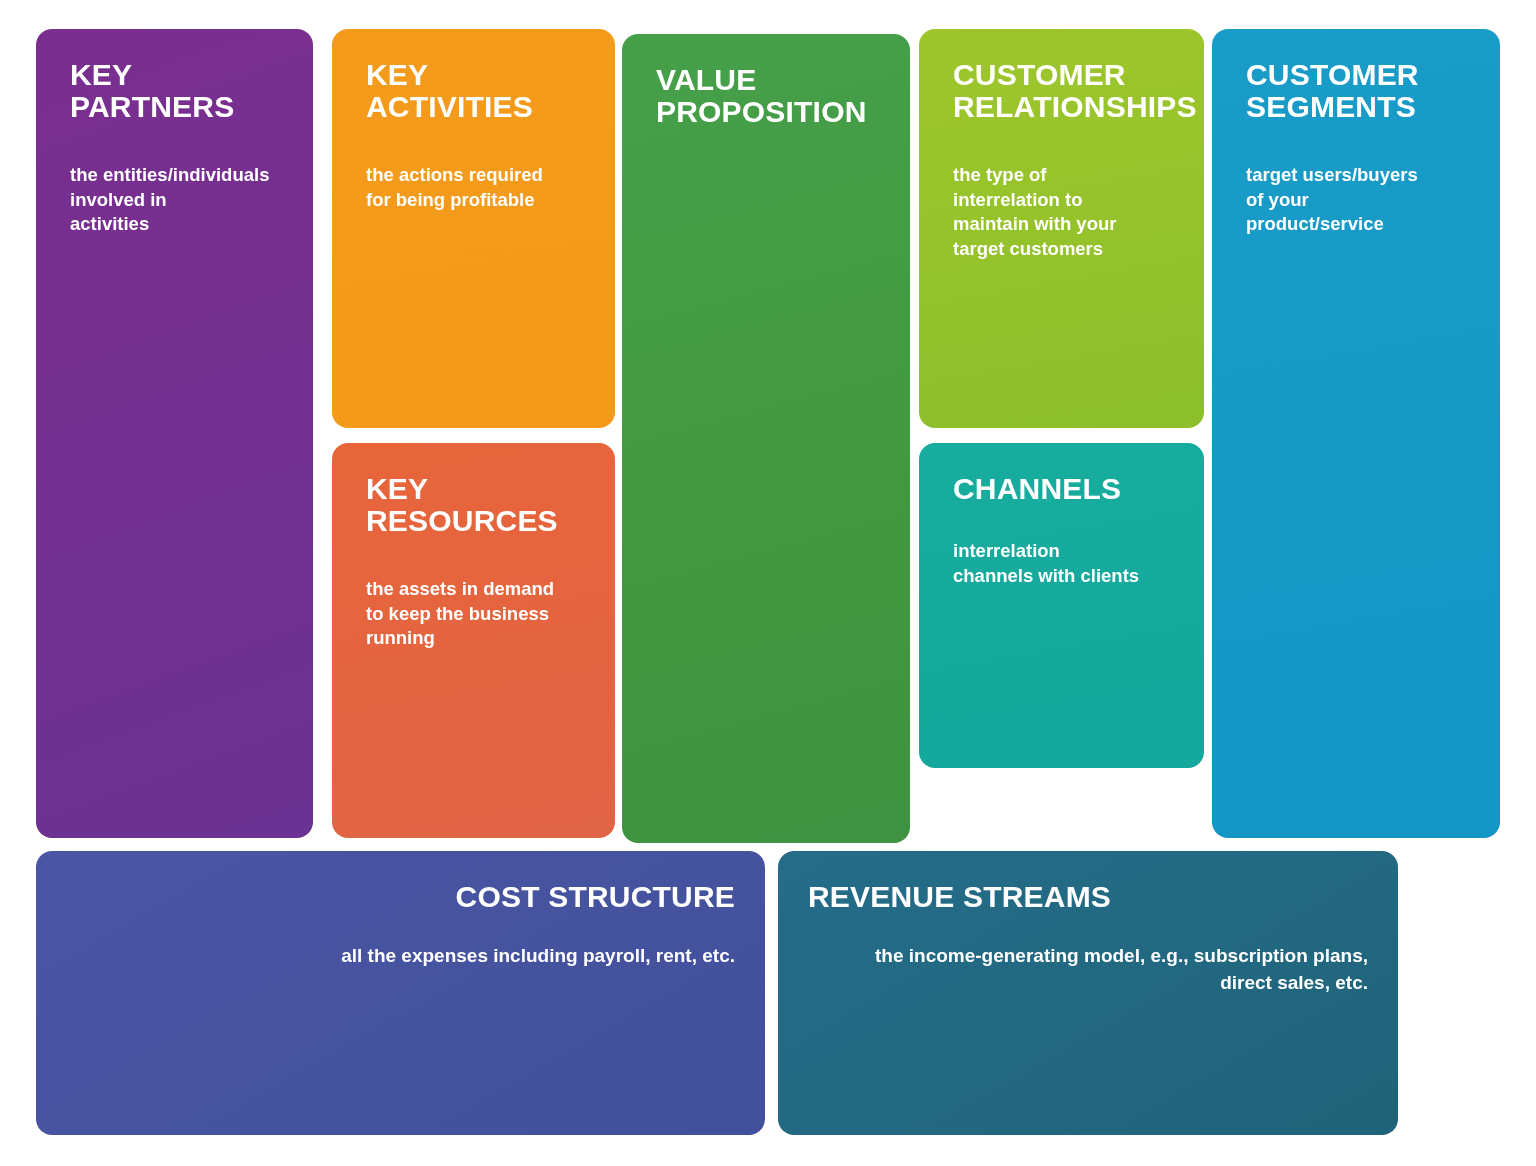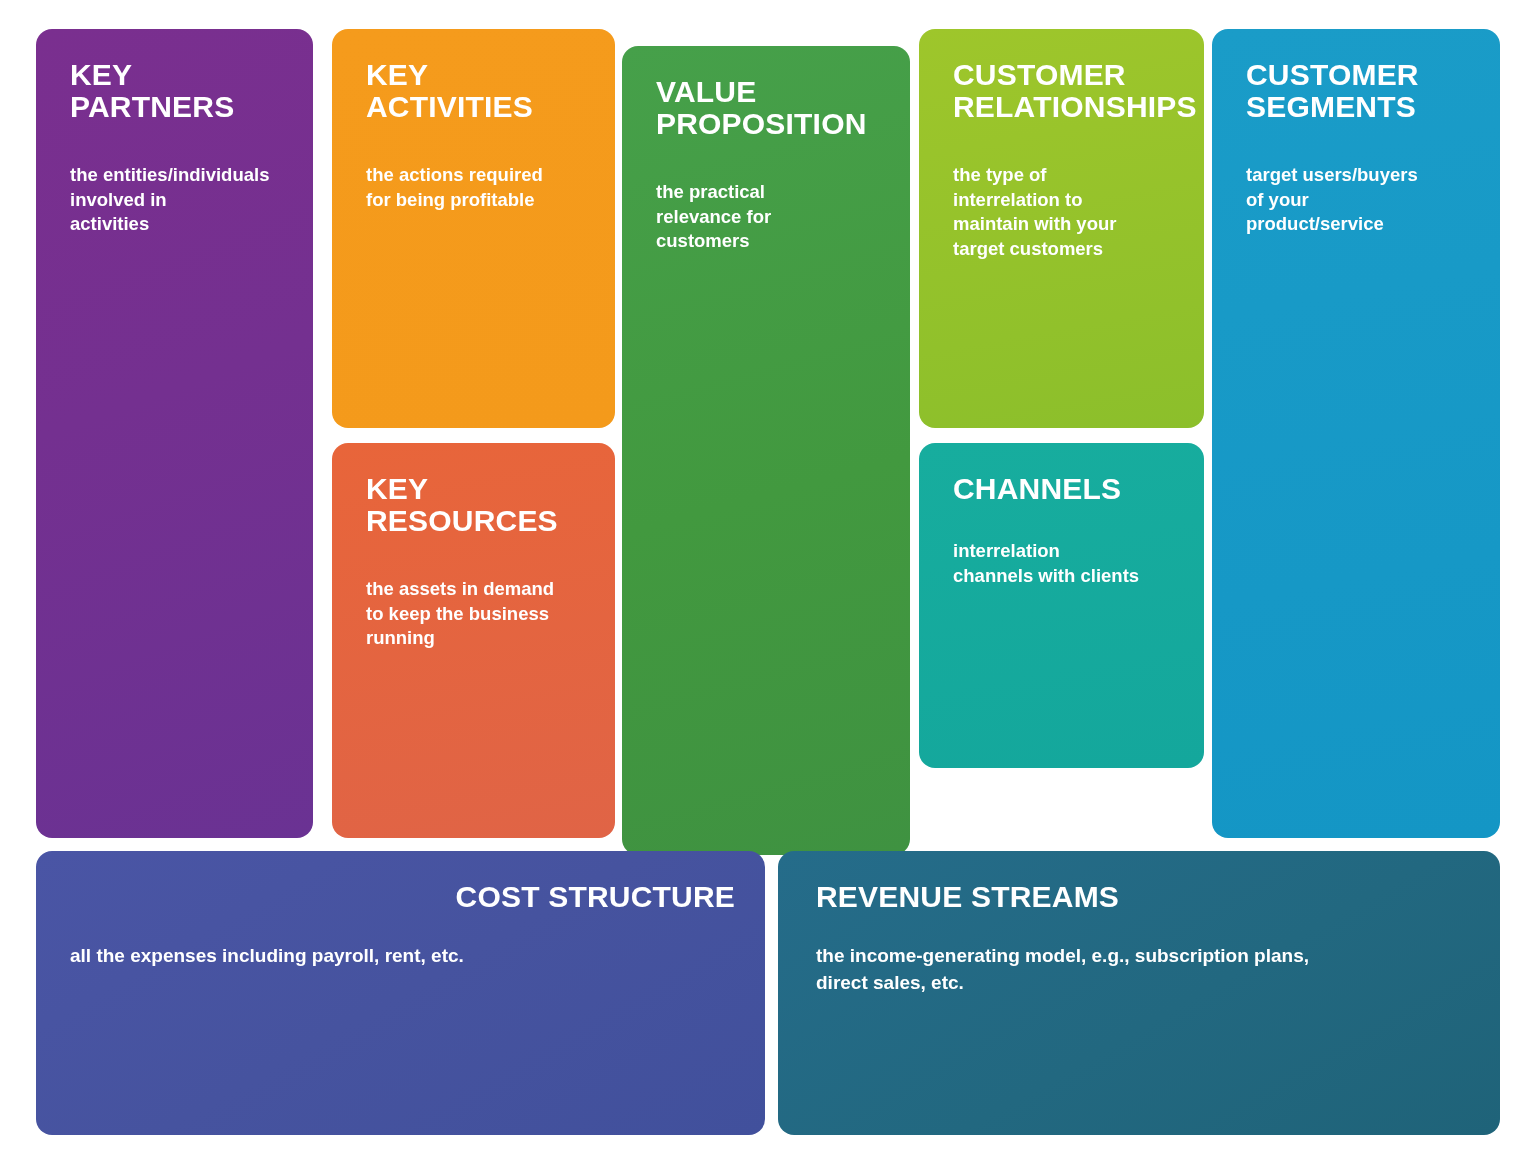--- a/index.html
+++ b/index.html
@@ -68,21 +68,21 @@
   #card-key-activities .card-title { margin-bottom: 40px; }
 
   #card-key-resources {
     left: 332px; top: 443px; width: 283px; height: 395px;
     background: linear-gradient(170deg, #e8653a 0%, #e06446 100%);
   }
   #card-key-resources .card-title { margin-bottom: 40px; }
 
   
   #card-value-proposition {
-    left: 622px; top: 46px;  width: 288px; height: 809px;
+    left: 622px; top: 34px;  width: 288px; height: 809px;
     background: linear-gradient(165deg, #46a04a 0%, #42993f 55%, #3f9241 100%);
   }
   #card-value-proposition .card-title { margin-bottom: 40px; }
 
   
   #card-customer-relationships {
     left: 919px; top: 29px;  width: 285px; height: 399px;
     background: linear-gradient(170deg, #9ec62b 0%, #8cbf2b 100%);
   }
   #card-customer-relationships .card-title { margin-bottom: 40px; }
@@ -102,28 +102,28 @@
 
   
   #card-cost-structure {
     left: 36px;  top: 851px; width: 729px; height: 284px;
     background: linear-gradient(150deg, #4a55a5 0%, #46539f 50%, #41509c 100%);
     padding-left: 34px;
   }
   #card-cost-structure .card-title { margin-bottom: 30px; text-align: right; }
 
   #card-revenue-streams {
-    left: 778px; top: 851px; width: 722px; height: 284px;
+    left: 778px; top: 851px; width: 620px; height: 284px;
     background: linear-gradient(150deg, #256c8a 0%, #226880 55%, #1f6379 100%);
-    padding-left: 38px;
+    padding-left: 30px;
   }
   #card-revenue-streams .card-title { margin-bottom: 30px; }
 
   .bottom-card .card-title { font-size: 30px; }
-  .bottom-card .card-desc { font-size: 19px; line-height: 1.4; }
+  .bottom-card .card-desc { font-size: 19px; line-height: 1.4; text-align: right; }
 </style>
 </head>
 <body>
 
 <div id="canvas-root">
 
   <div class="bmc-card" id="card-key-partners">
     <h2 class="card-title">KEY
 PARTNERS</h2>
     <p class="card-desc">the entities/individuals
@@ -142,23 +142,20 @@
     <h2 class="card-title">KEY
 RESOURCES</h2>
     <p class="card-desc">the assets in demand
 to keep the business
 running</p>
   </div>
 
   <div class="bmc-card" id="card-value-proposition">
     <h2 class="card-title">VALUE
 PROPOSITION</h2>
-    <p class="card-desc">the practical
-relevance for
-customers</p>
   </div>
 
   <div class="bmc-card" id="card-customer-relationships">
     <h2 class="card-title">CUSTOMER
 RELATIONSHIPS</h2>
     <p class="card-desc">the type of
 interrelation to
 maintain with your
 target customers</p>
   </div>

